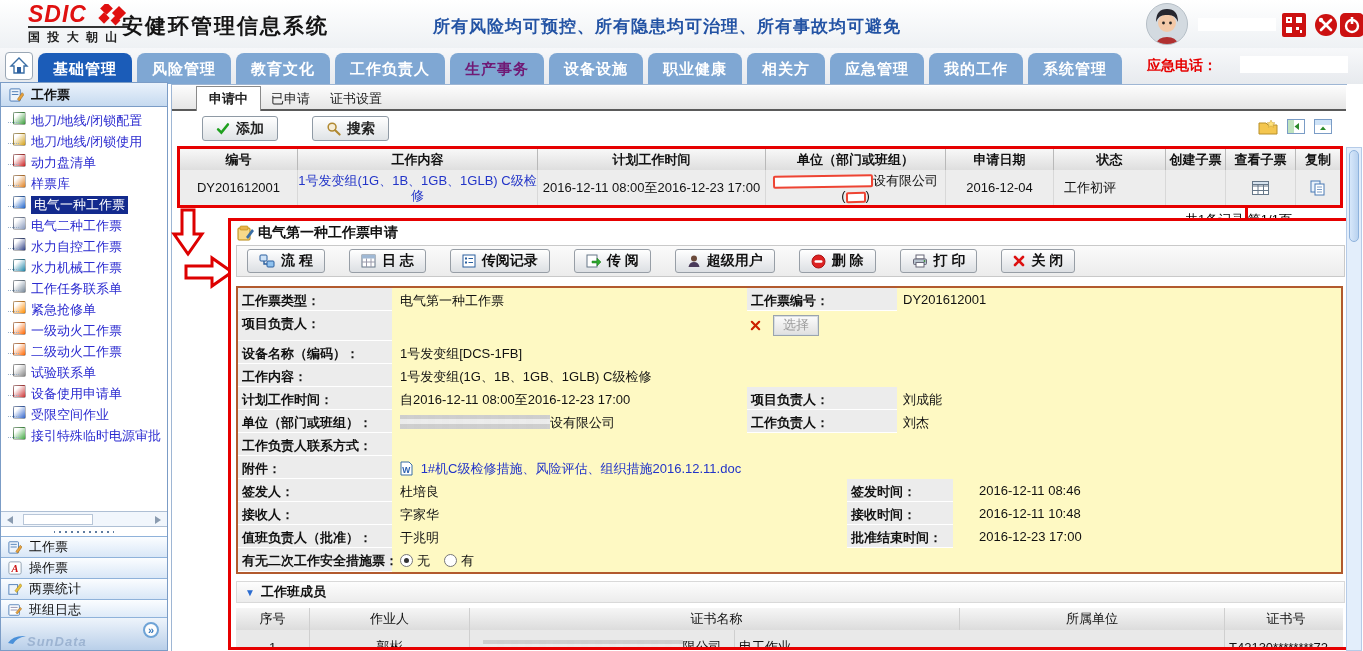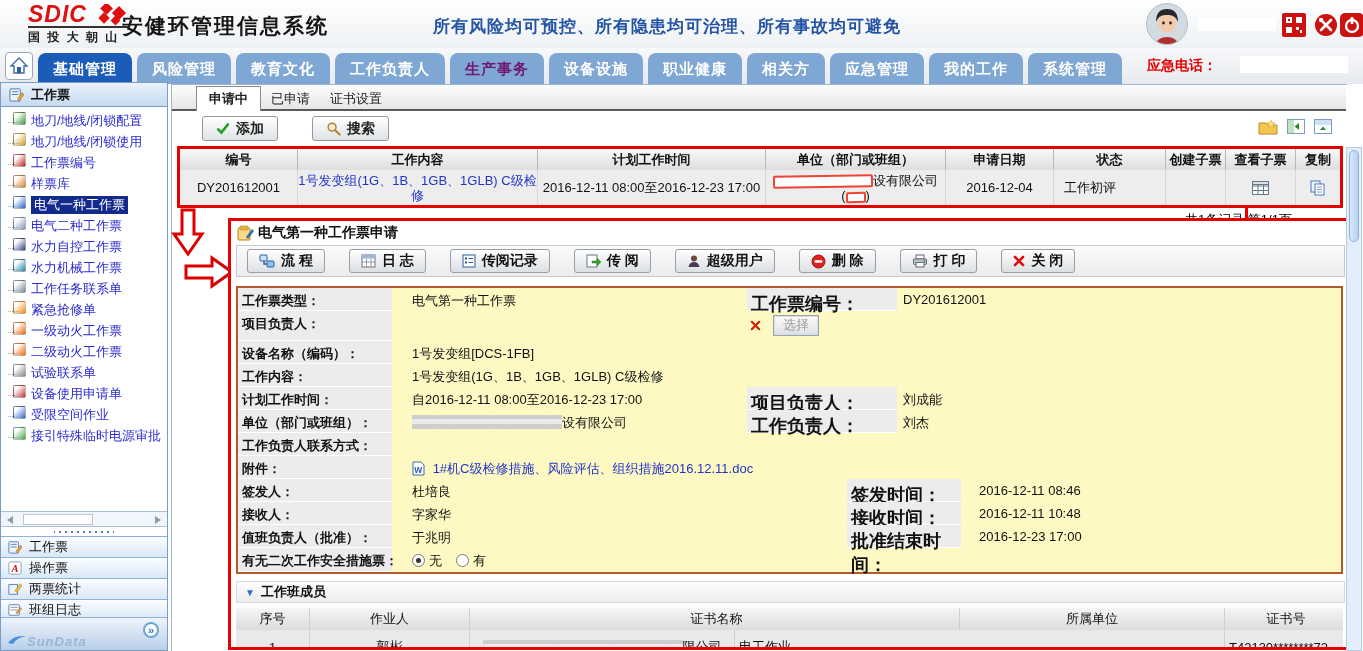--- a/index.html
+++ b/index.html
@@ -76,24 +76,24 @@
 .overshoot{position:absolute;left:1245px;top:206px;width:3px;height:27px;background:#e60000}
 .annarrows{position:absolute;left:170px;top:208px}
 
 .detail{position:absolute;left:228px;top:218px;width:1124px;height:432px;border:3px solid #e60000;background:#fff;overflow:hidden}
 .dtitle{display:flex;align-items:center;gap:4px;padding:3px 0 2px 6px;font-size:14px;font-weight:bold}
 .dtoolbar{margin:1px 4px 0 5px;height:32px;background:linear-gradient(#fbfbfb,#ececec);border:1px solid #c9c9c9;display:flex;align-items:center;gap:24px;padding-left:10px}
 .dbtn{display:inline-flex;align-items:center;gap:6px;height:24px;padding:0 11px;border:1px solid #979ea6;border-radius:3px;background:linear-gradient(#ffffff,#dcdfe3);font-weight:bold;font-size:14px;cursor:pointer;white-space:nowrap}
 .form{position:relative;margin:9px 4px 0 5px;width:1107px;border:2px solid #b25a2e;background:#fef9c3}
 .frow{position:relative;display:flex;min-height:22px;align-items:stretch}
 .flabel{width:154px;background:#ececec;font-weight:bold;font-size:13px;padding:4px 0 0 4px;border-bottom:1px solid #fff;white-space:nowrap;flex:0 0 154px}
-.fval{padding:4px 0 0 20px;font-size:13px}
-.flabel2{position:absolute;left:509px;top:0;bottom:0;width:150px;background:#ececec;font-weight:bold;font-size:18px;padding:4px 0 0 4px;border-bottom:1px solid #fff}
+.fval{padding:4px 0 0 8px;font-size:13px}
+.flabel2{position:absolute;left:509px;top:0;bottom:0;width:150px;background:#ececec;font-weight:bold;font-size:13px;padding:4px 0 0 4px;border-bottom:1px solid #fff}
 .fval2{position:absolute;left:665px;top:0;padding-top:4px;font-size:13px}
-.flabel2.tb{left:609px;width:114px}
+.flabel2.tb{left:609px;width:106px}
 .fval2.tb{left:741px}
 .rel-row{height:30px}
 .relctl{position:absolute;left:512px;top:4px;display:flex;align-items:center;gap:12px}
 .selbtn{height:21px;padding:0 9px;border:1px solid #9aa4ae;background:linear-gradient(#fcfcfc,#e0e0e0);color:#9a9a9a;font-size:13px;cursor:pointer;box-shadow:inset 0 0 0 1px #d7dde2}
 .redact-gray{display:inline-block;height:14px;vertical-align:-2px;background:repeating-linear-gradient(0deg,rgba(205,205,205,.95) 0 5px,rgba(236,236,236,.95) 5px 10px),repeating-linear-gradient(90deg,#d4d4d4 0 7px,#efefef 7px 14px)}
 .alink{color:#2234c8;cursor:pointer}
 .radio{width:13px;height:13px;border:1px solid #777;border-radius:50%;background:#fff;display:inline-block;position:relative;vertical-align:-2px;cursor:pointer}
 .radio.on::after{content:"";position:absolute;left:3px;top:3px;right:3px;bottom:3px;background:#333;border-radius:50%}
 .rlbl{margin:0 14px 0 4px;font-size:13px}
 .msec{margin:7px 4px 0 5px;height:22px;background:linear-gradient(#fdfdfd,#ececec);border:1px solid #d9d9d9;display:flex;align-items:center;gap:6px;padding-left:8px;font-weight:bold;font-size:13px}
@@ -200,21 +200,21 @@
     <div class="titem">
         <span class="ticon" style="--c:#3a9d3a"></span>
         <span class="tlabel">地刀/地线/闭锁配置</span>
       </div>
     <div class="titem">
         <span class="ticon" style="--c:#d4a017"></span>
         <span class="tlabel">地刀/地线/闭锁使用</span>
       </div>
     <div class="titem">
         <span class="ticon" style="--c:#cc2222"></span>
-        <span class="tlabel">工作票编号</span>
+        <span class="tlabel">动力盘清单</span>
       </div>
     <div class="titem">
         <span class="ticon" style="--c:#e08020"></span>
         <span class="tlabel">样票库</span>
       </div>
     <div class="titem sel">
         <span class="ticon" style="--c:#2266cc"></span>
         <span class="tlabel">电气一种工作票</span>
       </div>
     <div class="titem">

